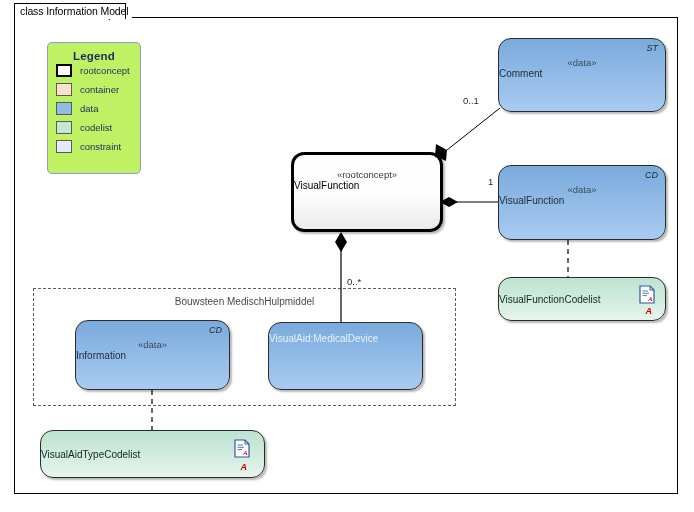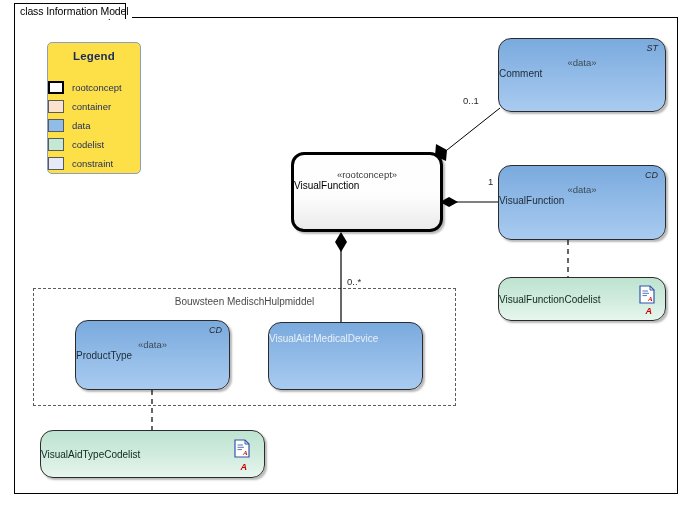--- a/index.html
+++ b/index.html
@@ -71,35 +71,36 @@
     z-index: 2;
   }
 
   
   .legend {
     position: absolute;
     left: 47px;
     top: 42px;
     width: 94px;
     height: 132px;
-    background: #fde047;
+    background: #bef264;
     border: 1px solid #8d9cc4;
     border-radius: 5px;
     box-sizing: border-box;
   }
   .legend-title {
     text-align: center;
     font-size: 11.5px;
     font-weight: bold;
     color: #1b2a5e;
     margin-top: 7px;
     letter-spacing: 0.2px;
   }
   .legend-items {
-    margin-top: 17px;
+    margin-top: 0;
+    padding-left: 8px;
   }
   .legend-row {
     display: flex;
     align-items: center;
     height: 17px;
     margin-bottom: 2px;
   }
   .legend-swatch {
     width: 16px;
     height: 13px;
@@ -340,21 +341,21 @@
     <div class="node-text-block" style="top:14px;">
       <div class="stereo">«rootconcept»</div>
       <div class="name">VisualFunction</div>
     </div>
   </div>
 
   <div class="node data" style="left:75px; top:320px; width:155px; height:70px;">
     <span class="corner">CD</span>
     <div class="node-text-block">
       <div class="stereo">«data»</div>
-      <div class="name">ProductType</div>
+      <div class="name">Information</div>
     </div>
   </div>
 
   <div class="node data reference" style="left:268px; top:322px; width:155px; height:68px;">
     <div class="node-text-block" style="top:10px;">
       <div class="name">VisualAid:MedicalDevice</div>
     </div>
   </div>
 
   <div class="node codelist" style="left:40px; top:430px; width:225px; height:48px;">

